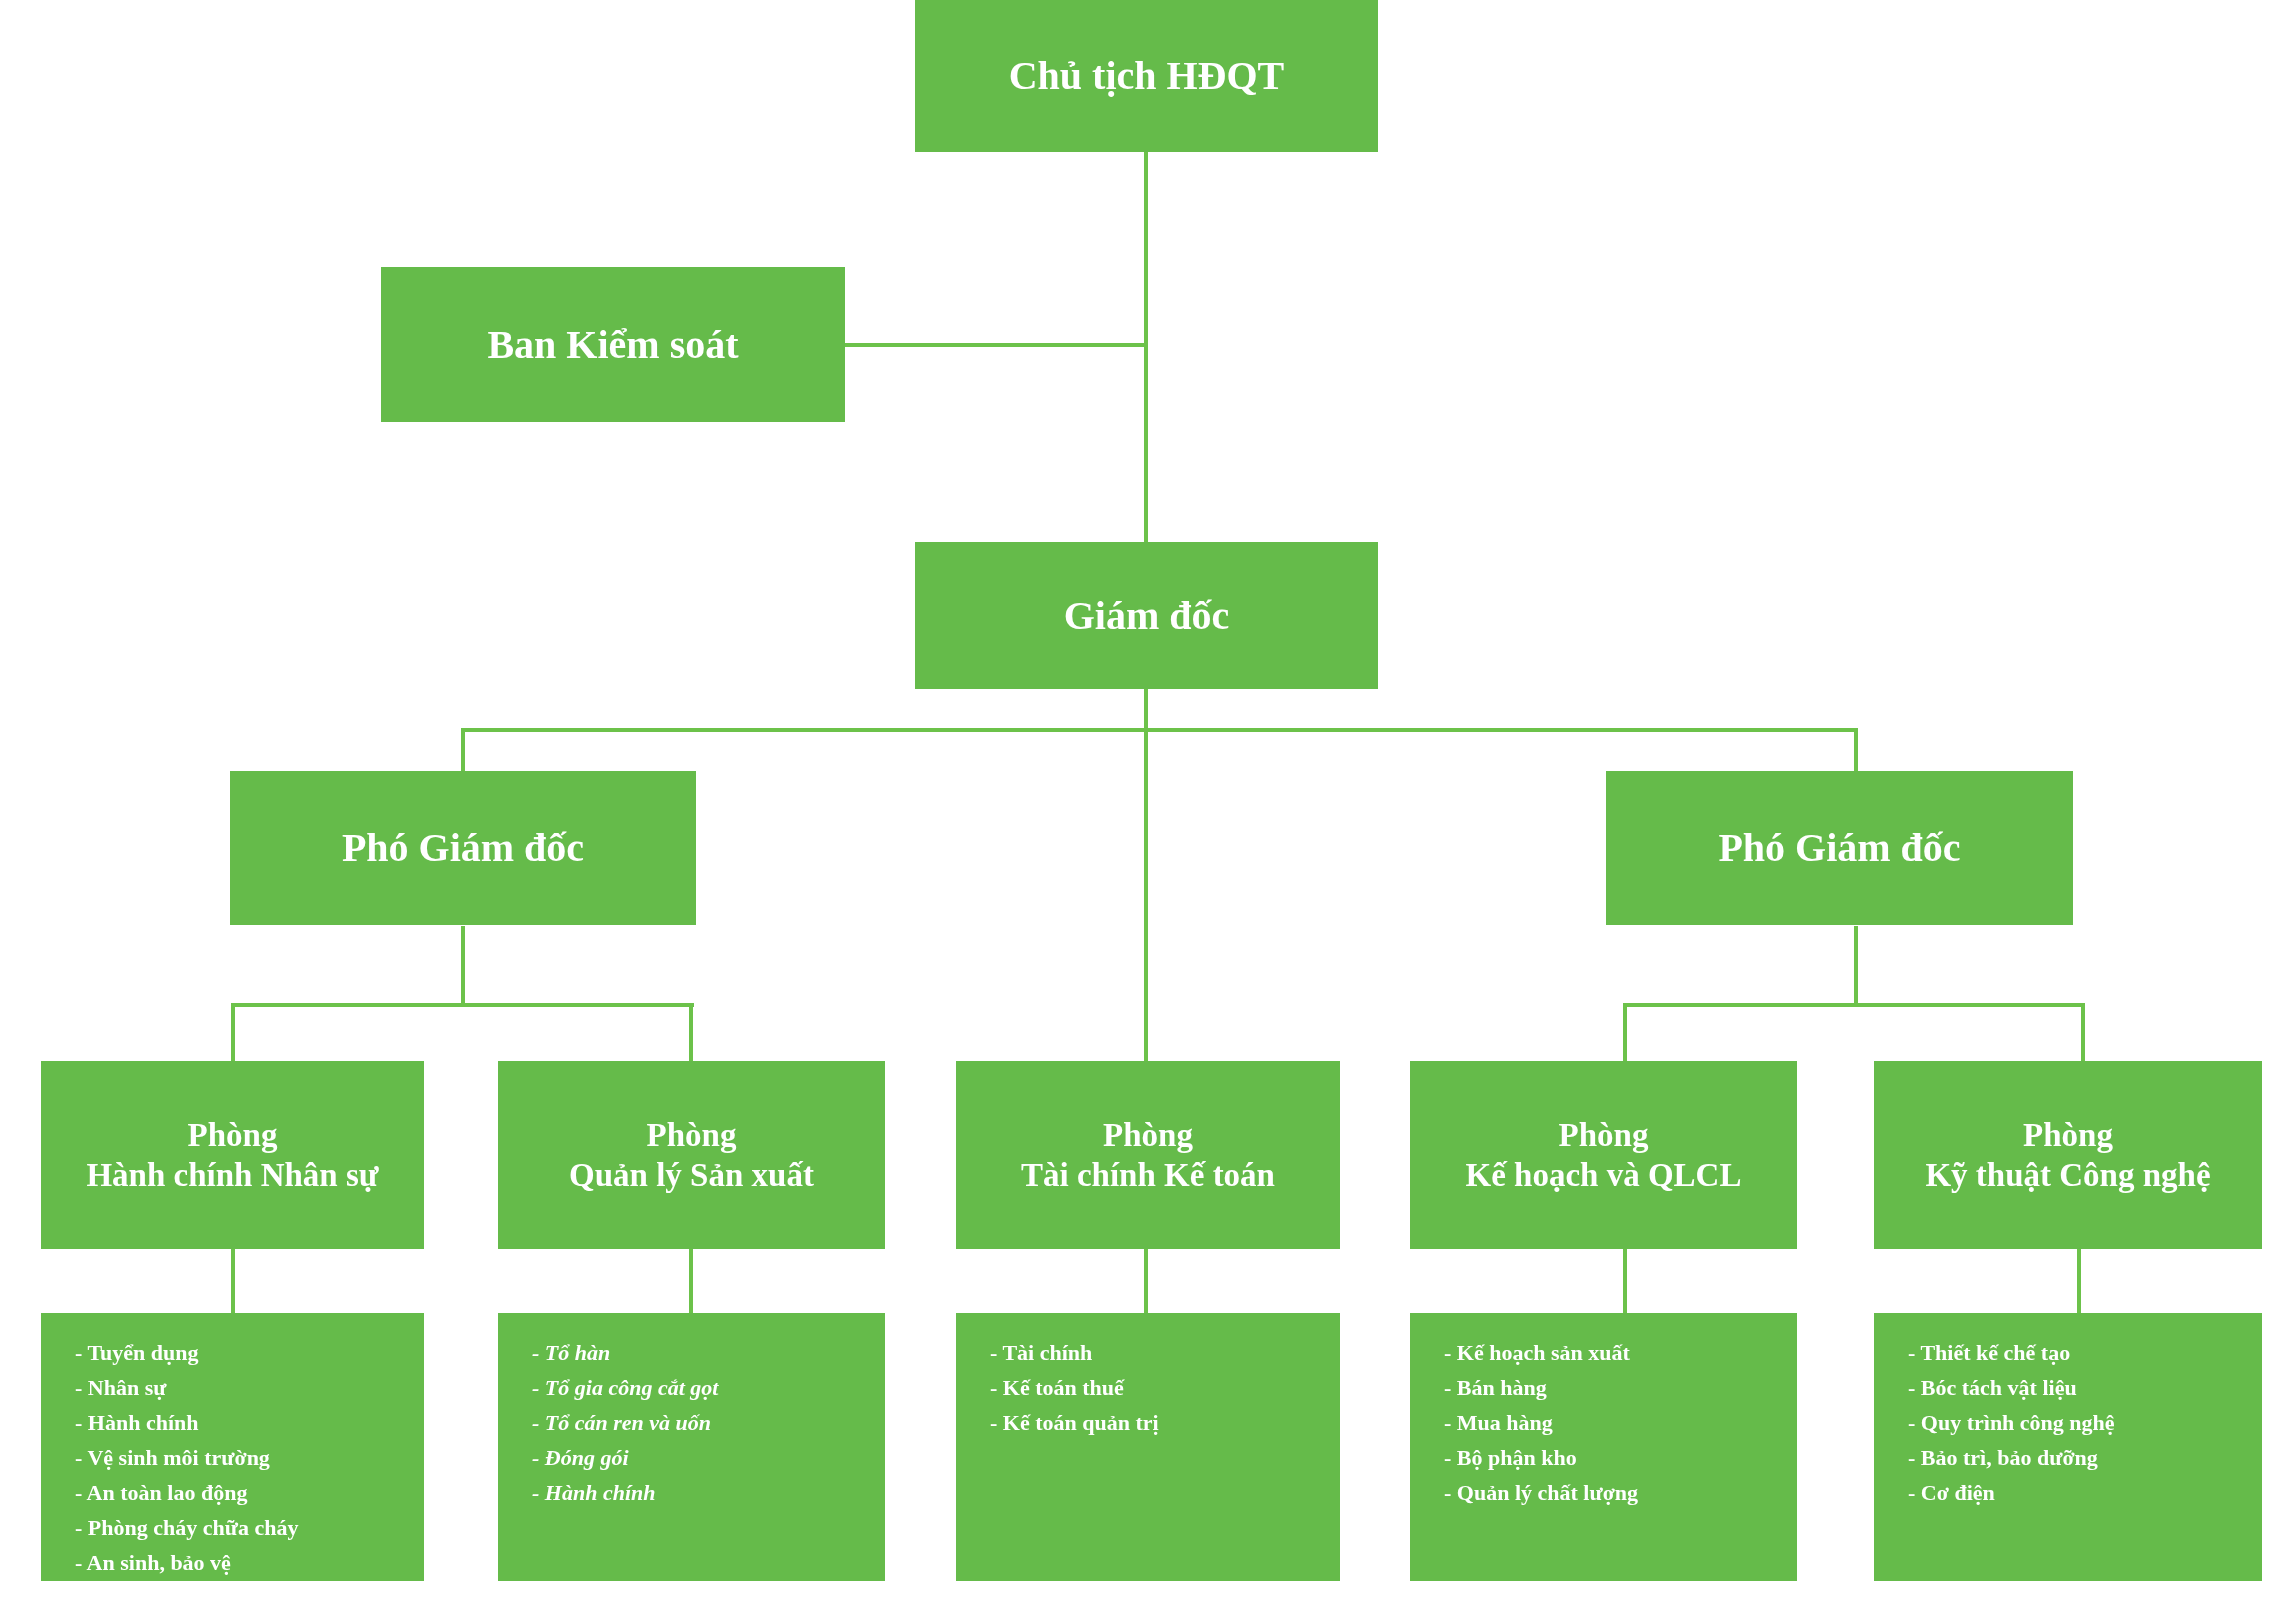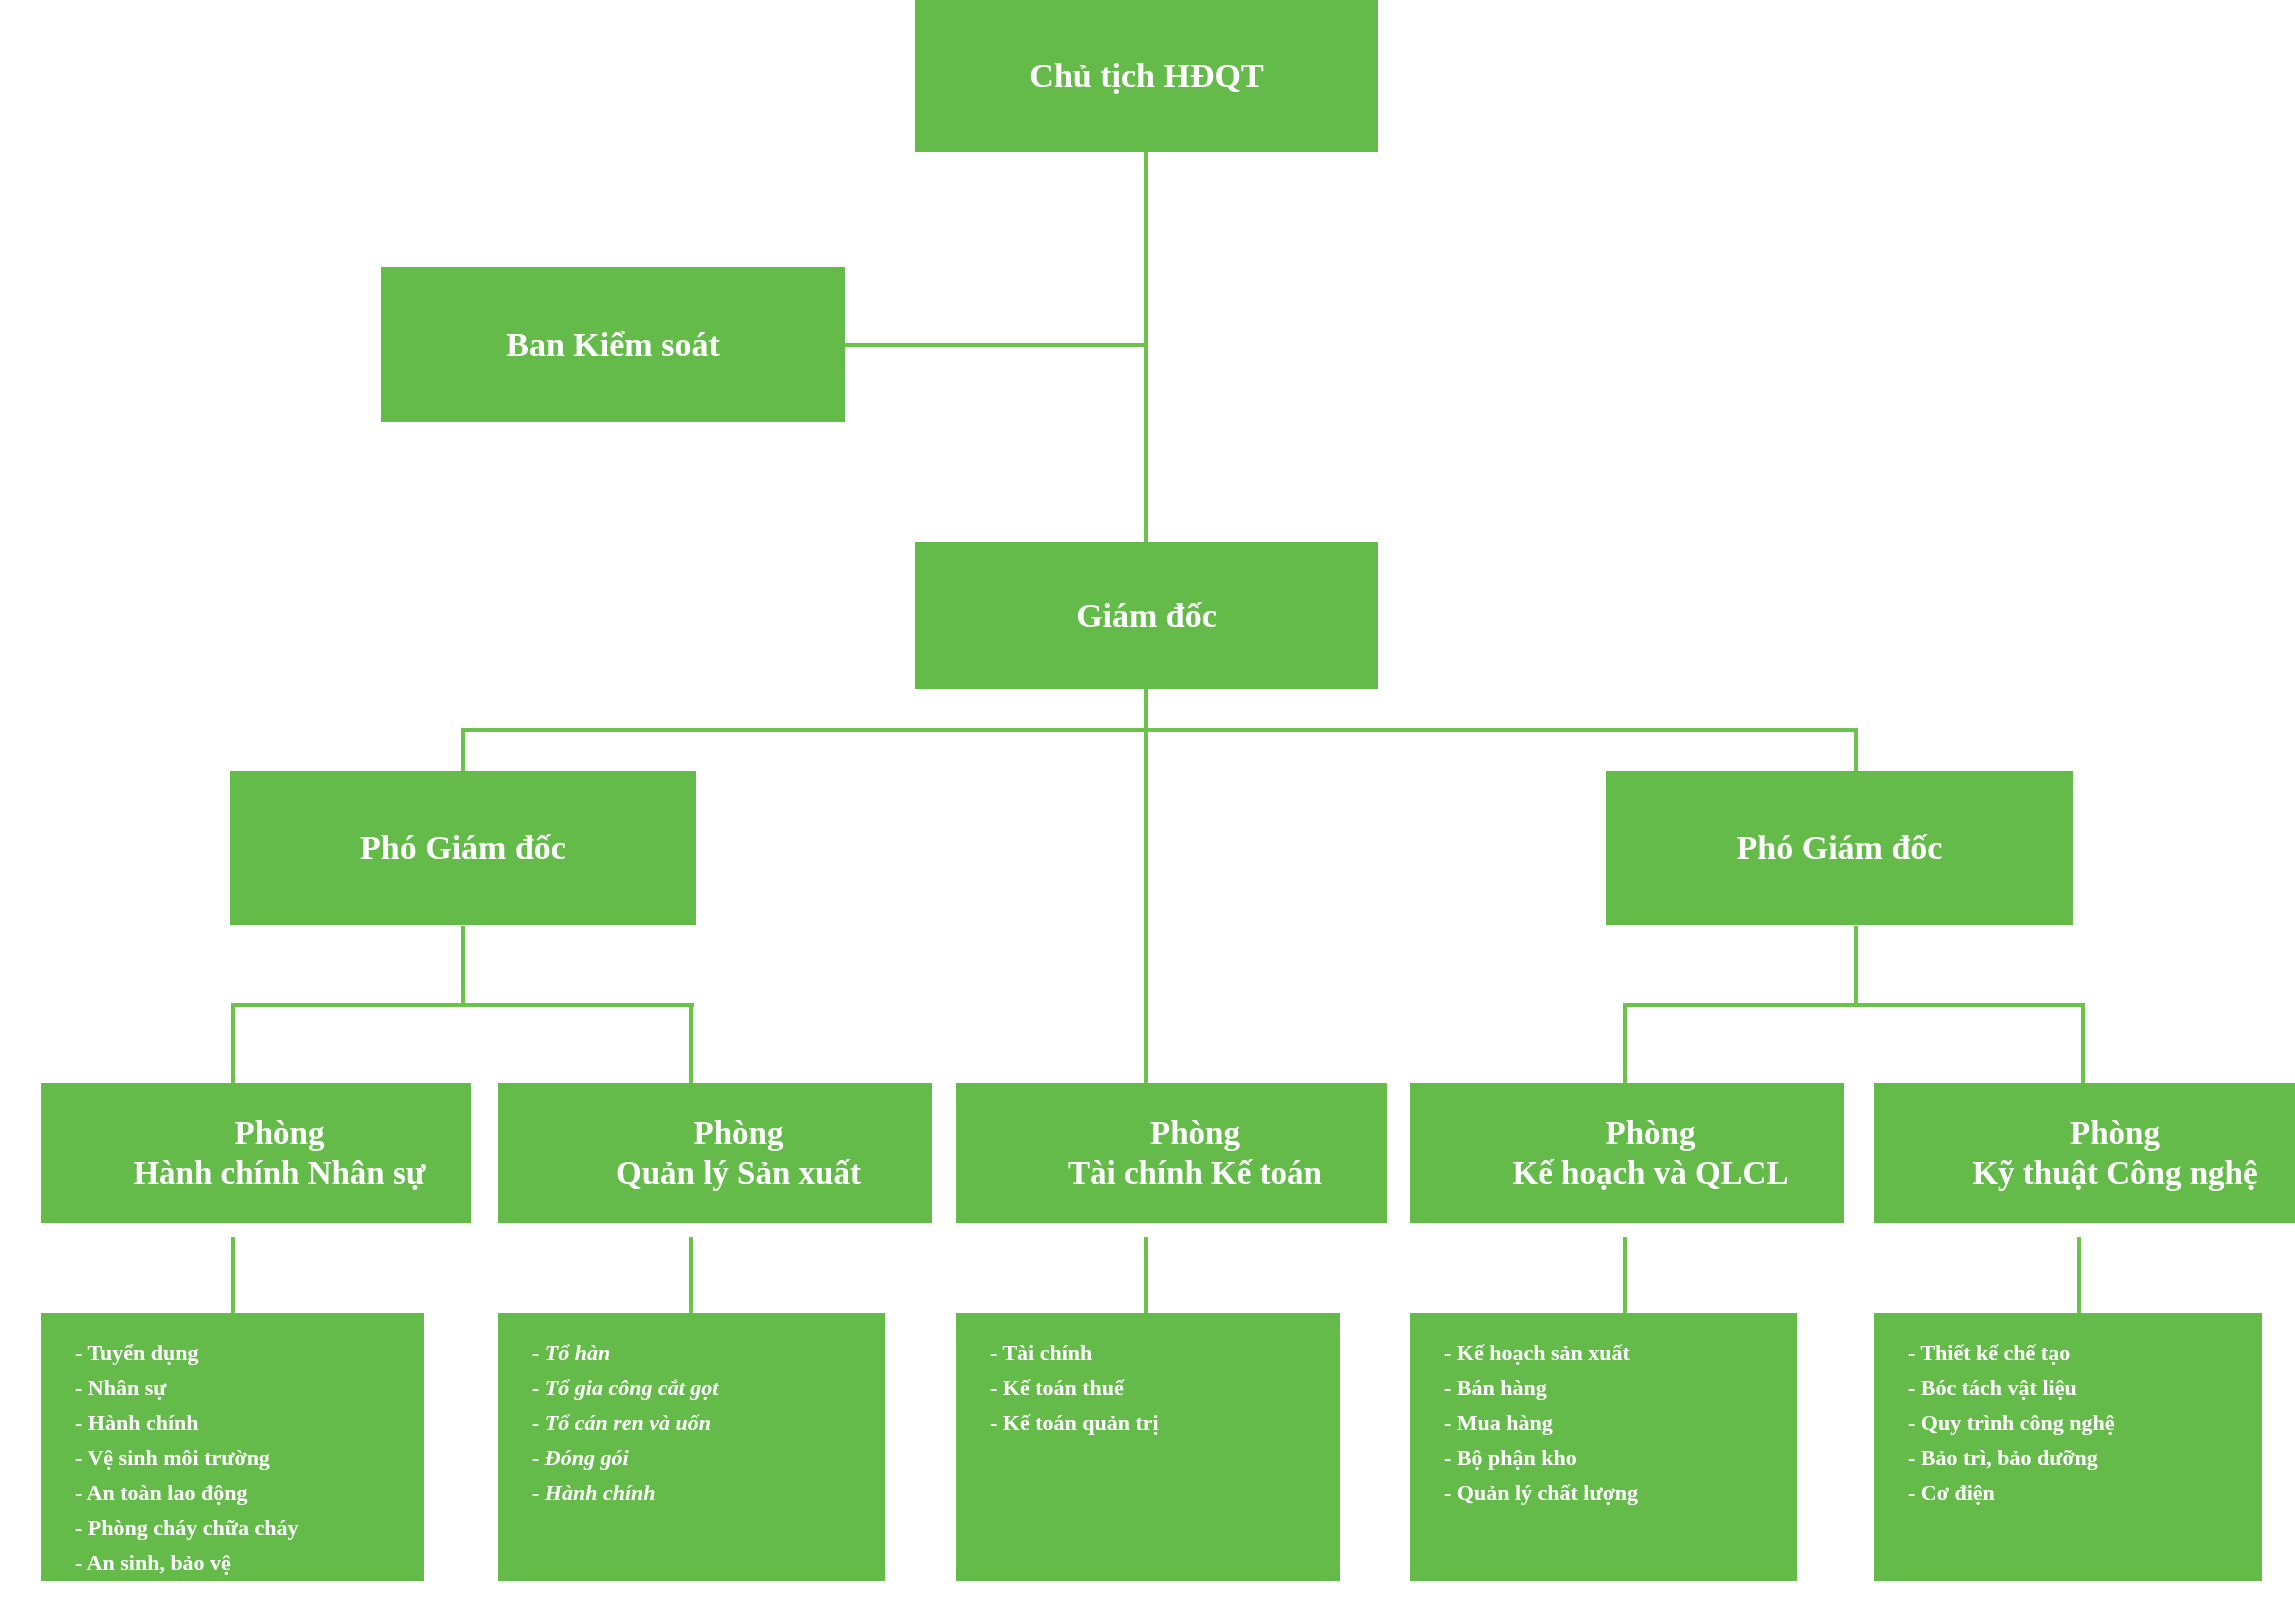--- a/index.html
+++ b/index.html
@@ -28,29 +28,29 @@
   #l-sr-d4       {left:1623px;top:1003px;width:3.9px;   height:81px;}
   #l-sr-d5       {left:2081px;top:1003px;width:3.9px;   height:81px;}
   .hdr-drop{top:1237px;width:3.9px;height:78px;}
   #l-hl-0{left:231px;}  #l-hl-1{left:689px;} #l-hl-2{left:1144px;}
   #l-hl-3{left:1623px;} #l-hl-4{left:2077px;}
 
   
   .box{
     position:absolute;background:#65BB4A;color:#ffffff;font-weight:bold;
     display:flex;flex-direction:column;align-items:center;justify-content:center;
-    text-align:center;font-size:34px;line-height:42px;
+    text-align:center;font-size:40px;line-height:42px;
   }
   #box-chairman    {left:915px;top:0;     width:463px;height:152px;}
   #box-ban         {left:381px; top:267px; width:464px;height:155px;}
   #box-director    {left:915px;top:542px; width:463px;height:147px;}
   #box-deputy-left {left:230px; top:771px;width:466px;height:154px;}
   #box-deputy-right{left:1606px;top:771px;width:467px;height:154px;}
 
-  .dept{top:1083px;height:140px;font-size:33px;line-height:40px;padding-left:47px;}
+  .dept{top:1061px;height:188px;font-size:33px;line-height:40px;}
   #dept-0{left:41px;  width:383px;}
   #dept-1{left:498px; width:387px;}
   #dept-2{left:956px;width:384px;}
   #dept-3{left:1410px;width:387px;}
   #dept-4{left:1874px;width:388px;}
 
   .listbox{
     position:absolute;top:1313px;height:268px;background:#65BB4A;color:#ffffff;
     font-weight:bold;font-size:22px;line-height:35px;box-sizing:border-box;
     padding:22px 13px 0 34px;text-align:left;

